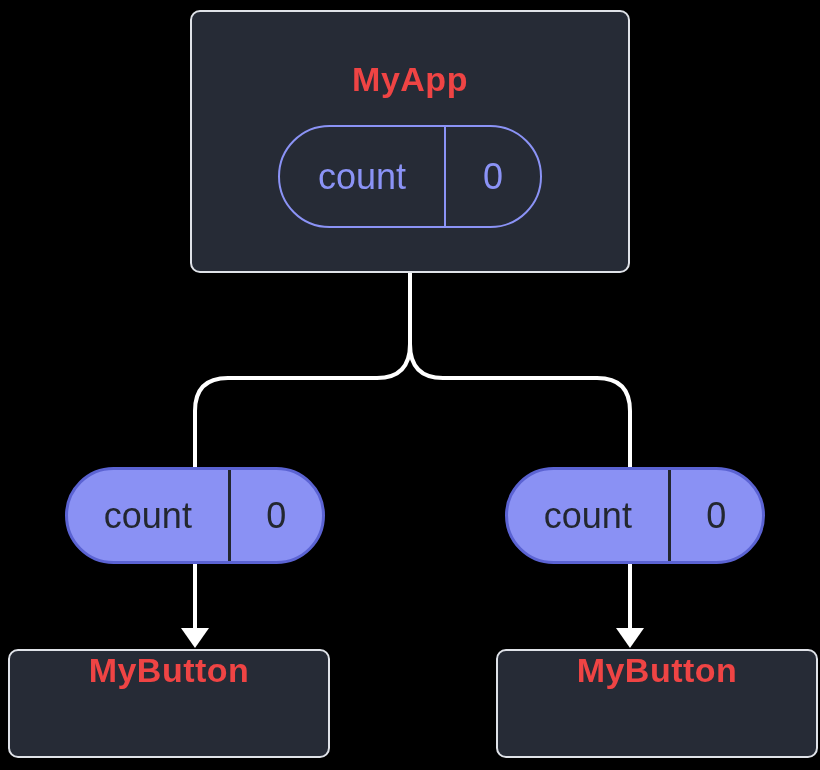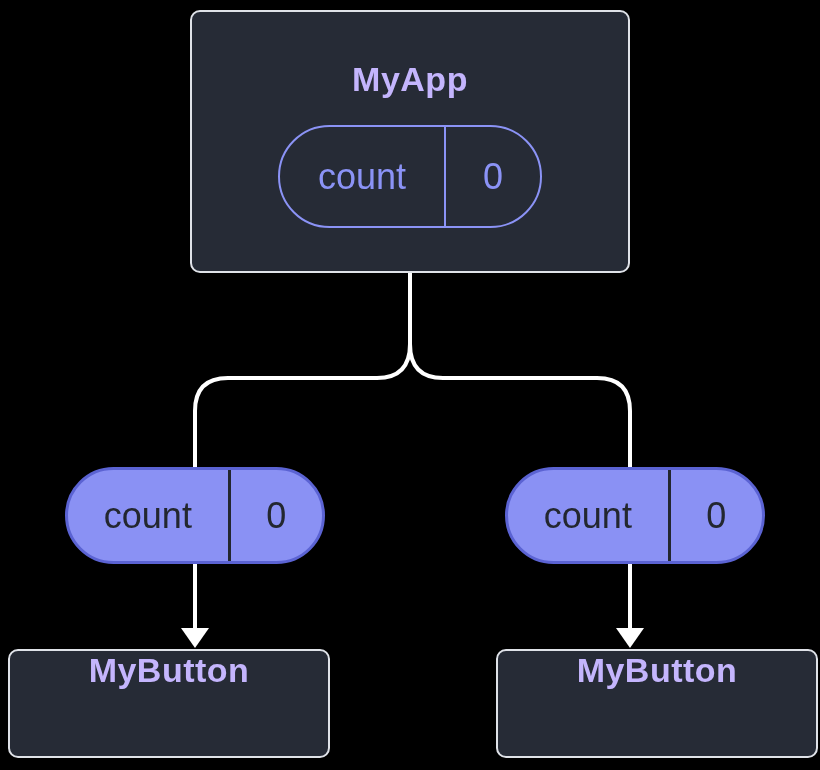--- a/index.html
+++ b/index.html
@@ -35,21 +35,21 @@
     height: 263px;
     display: flex;
     flex-direction: column;
     align-items: center;
     padding-top: 48px;
     gap: 26px;
   }
   .node-title {
     font-size: 34px;
     font-weight: 700;
-    color: #c4b5fd;
+    color: #ef4444;
     letter-spacing: 0.5px;
   }
   .pill {
     display: flex;
     align-items: stretch;
     border-radius: 999px;
     box-sizing: border-box;
     font-size: 36px;
     overflow: hidden;
   }

